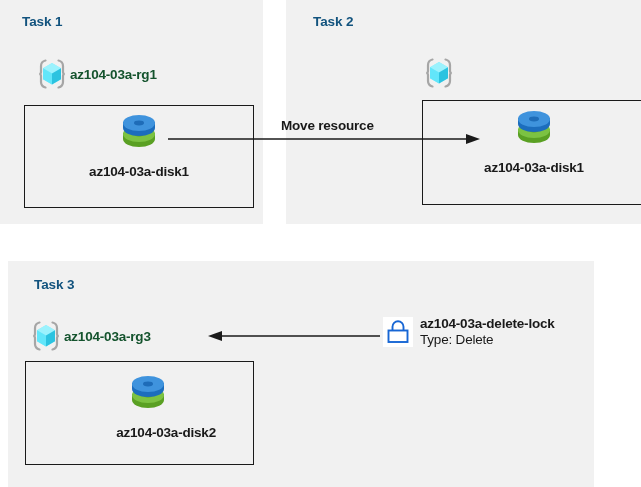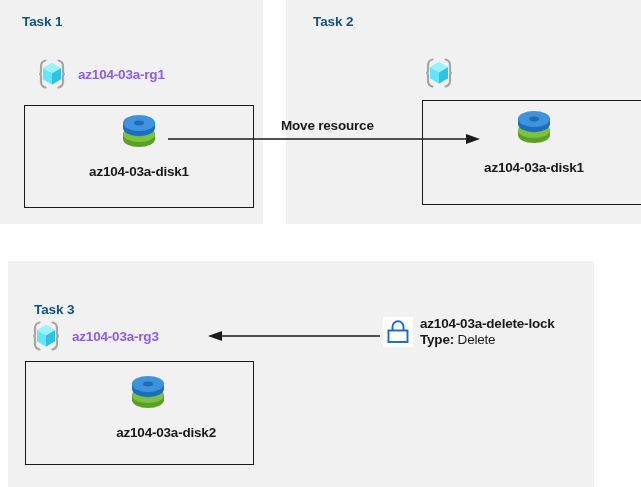--- a/index.html
+++ b/index.html
@@ -35,21 +35,21 @@
   .panel-title {
     position: absolute;
     color: #12537e;
     font-weight: bold;
     font-size: 13.5px;
     letter-spacing: -0.1px;
     white-space: nowrap;
   }
   #panel-task1 .panel-title { left: 22px; top: 14px; }
   #panel-task2 .panel-title { left: 27px; top: 14px; }
-  #panel-task3 .panel-title { left: 26px; top: 16px; margin-top: 25px; }
+  #panel-task3 .panel-title { left: 26px; top: 16px; }
 
   
   .inner-box {
     position: absolute;
     border: 1px solid #1a1a1a;
     background: transparent;
     box-sizing: border-box;
   }
   #box-task1 { left: 24px;  top: 105px; width: 230px; height: 103px; }
   #box-task2 { left: 136px; top: 100px; width: 231px; height: 105px; }
@@ -59,22 +59,21 @@
   .rg-group {
     position: absolute;
     display: flex;
     align-items: center;
     white-space: nowrap;
   }
   .rg-icon { width: 36px; height: 36px; flex: 0 0 36px; display:block; }
   .rg-label {
     font-weight: bold;
     font-size: 13.5px;
-    color: #8b5cf6;
-    margin-left: 8px;
+    color: #14532d;
     letter-spacing: -0.2px;
   }
   #rg-task1 { left: 34px;  top: 56px; }
   #rg-task2 { left: 135px; top: 55px; }
   #rg-task3 { left: 28px;  top: 318px; }
 
   
   .disk-group {
     position: absolute;
     text-align: center;
@@ -125,21 +124,21 @@
     letter-spacing: -0.2px;
     display: block;
   }
   .lock-type-row {
     font-size: 13.5px;
     color: #191919;
     letter-spacing: -0.2px;
     display: block;
     margin-top: 1px;
   }
-  .lock-type-key { font-weight: bold; margin-top: 40px; }
+  .lock-type-key { font-weight: normal; margin-top: 40px; }
   .lock-type-val { font-weight: normal; }
 </style>
 </head>
 <body>
 
 <div class="canvas">
 
   <div class="panel" id="panel-task1">
     <div class="panel-title">Task 1</div>
 

